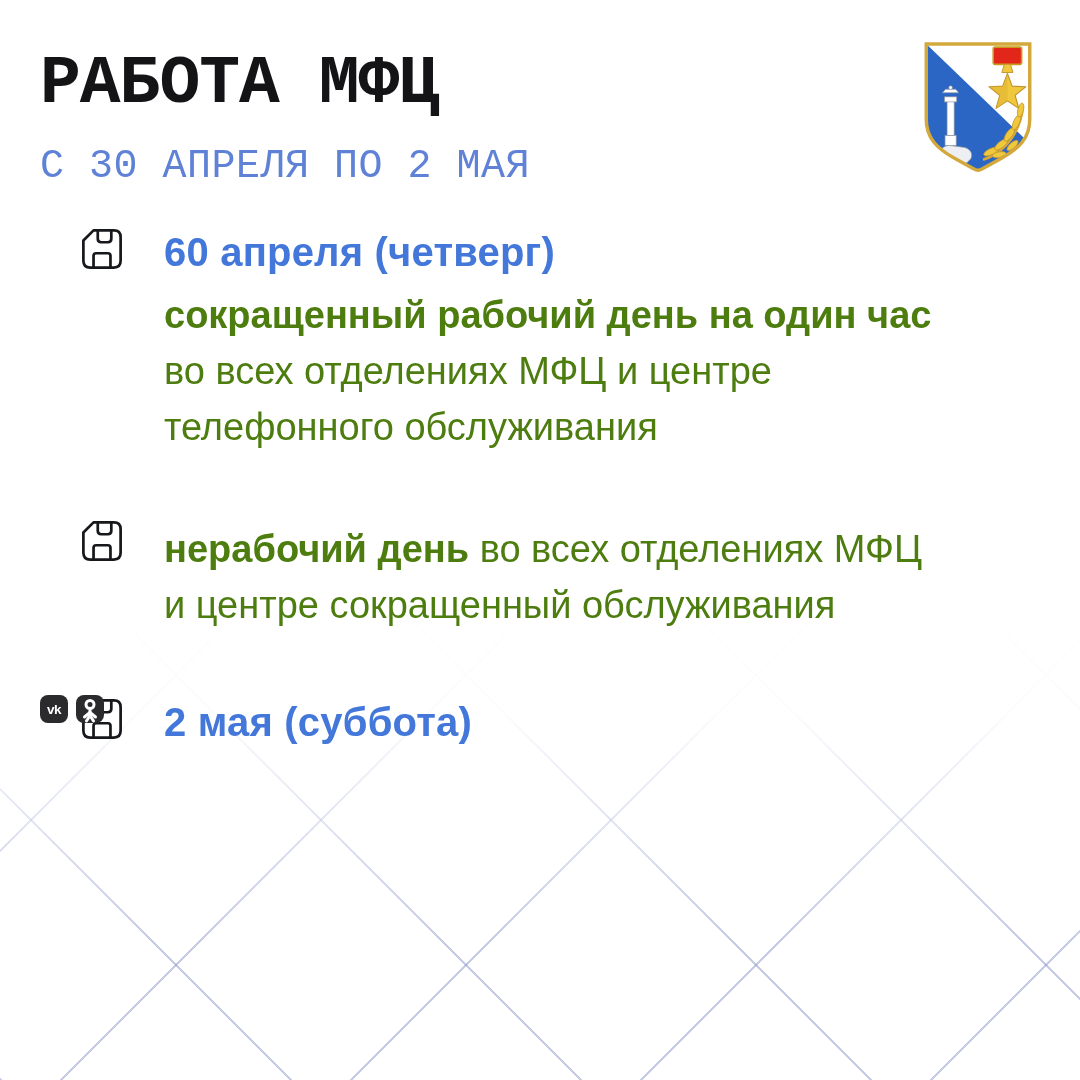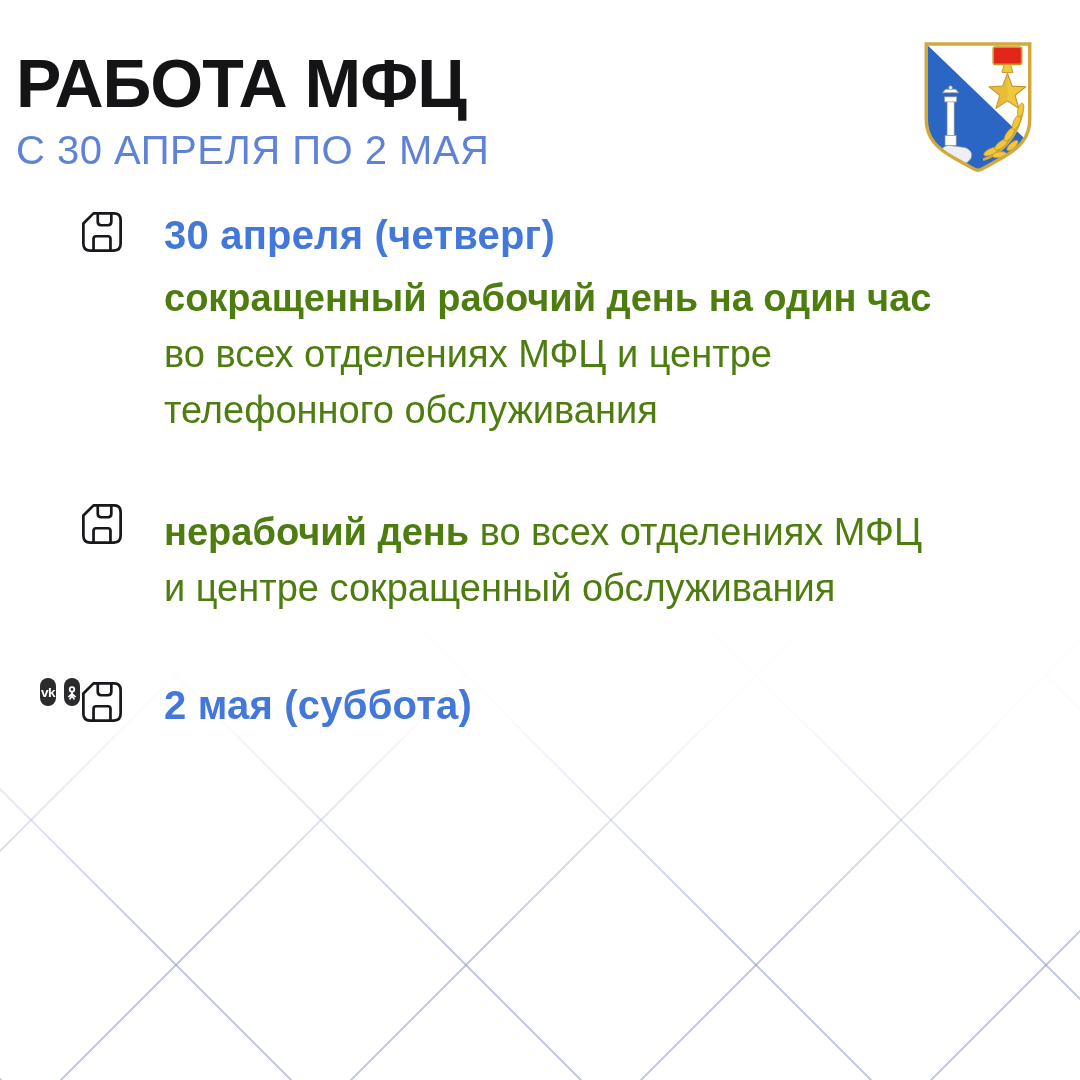--- a/index.html
+++ b/index.html
@@ -17,30 +17,30 @@
     height: 520px;
     background-image:
       linear-gradient(to bottom, #ffffff 0%, rgba(255,255,255,0.94) 30%, rgba(255,255,255,0) 74%),
       repeating-linear-gradient(45deg,  rgba(143,153,205,0.50) 0 2px, transparent 2px 205px),
       repeating-linear-gradient(135deg, rgba(143,153,205,0.50) 0 2px, transparent 2px 205px);
     z-index: 0;
   }
   .content { position: relative; z-index: 1; }
 
   
-  header { padding: 48px 0 0 16px; }
+  header { padding: 48px 0 0 40px; font-family: Liberation Mono, monospace; }
   .title {
     font-size: 68px;
     font-weight: 800;
     letter-spacing: -1px;
     color: #141416;
     line-height: 1.05;
   }
   .subtitle {
-    margin-top: 9px;
+    margin-top: 26px;
     font-size: 40px;
     font-weight: 400;
     letter-spacing: 0.5px;
     color: #5F82D7;
     line-height: 1.1;
   }
   .emblem {
     position: absolute;
     top: 40px; right: 44px;
     width: 116px; height: 138px;
@@ -70,21 +70,21 @@
 
   
   footer {
     position: absolute;
     left: 40px; bottom: 34px;
     display: flex;
     align-items: center;
     z-index: 2;
   }
   .social {
-    width: 16px; height: 28px;
+    width: 28px; height: 28px;
     border-radius: 8px;
     background: #2B2B2D;
     display: flex;
     align-items: center;
     justify-content: center;
     margin-right: 8px;
     flex: 0 0 auto;
   }
   .vk-glyph {
     color: #ffffff;
@@ -157,21 +157,21 @@
 
     <section class="item">
       <div class="icon-wrap">
         <svg viewBox="0 0 52 52" fill="none" stroke="#17181C" stroke-width="3.2" stroke-linejoin="round" stroke-linecap="round">
           <path d="M16 4 H40 Q48 4 48 12 V40 Q48 48 40 48 H12 Q4 48 4 40 V16 Z"></path>
           <path d="M21 4 V14 Q21 18 25 18 H33 Q37 18 37 14 V4"></path>
           <path d="M16 48 V34 Q16 31 19 31 H33 Q36 31 36 34 V48"></path>
         </svg>
       </div>
       <div class="txt">
-        <h2 class="h">30 апреля (четверг)</h2>
+        <h2 class="h">60 апреля (четверг)</h2>
         <p class="b">
           <span class="line"><strong>сокращенный рабочий день на один час</strong></span>
           <span class="line"><span>во всех отделениях МФЦ и центре</span></span>
           <span class="line"><span>телефонного обслуживания</span></span>
         </p>
       </div>
     </section>
 
     <section class="item">
       <div class="icon-wrap">

